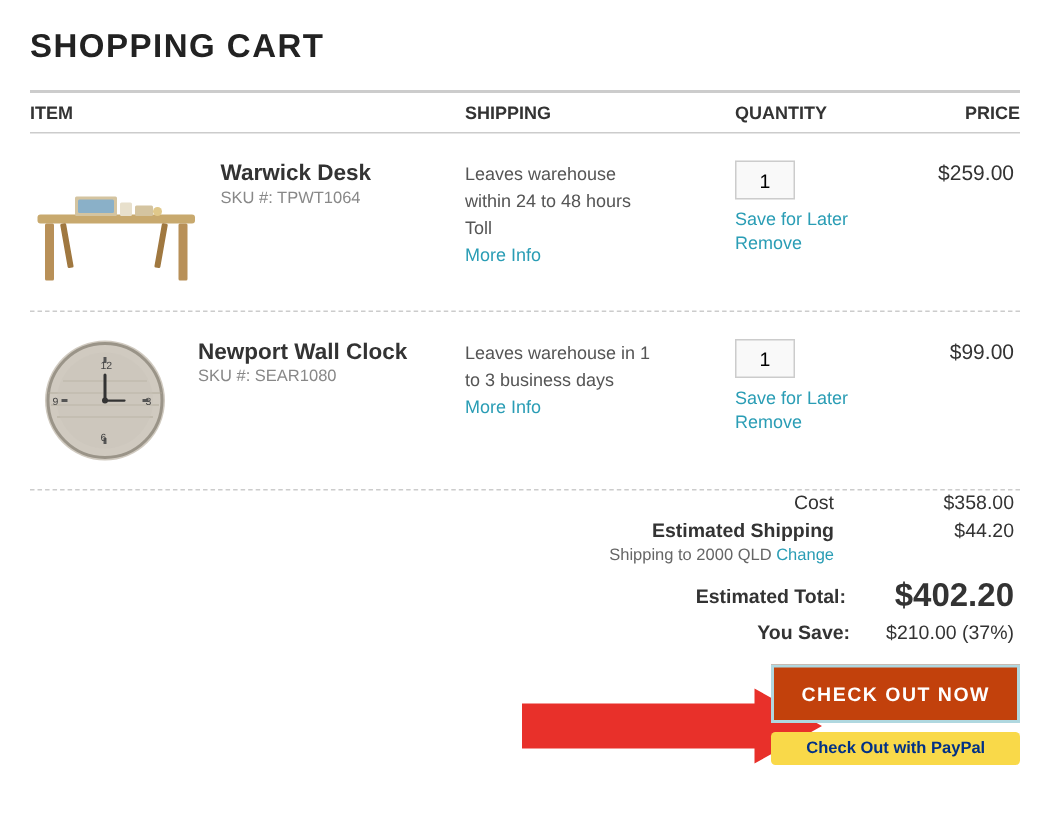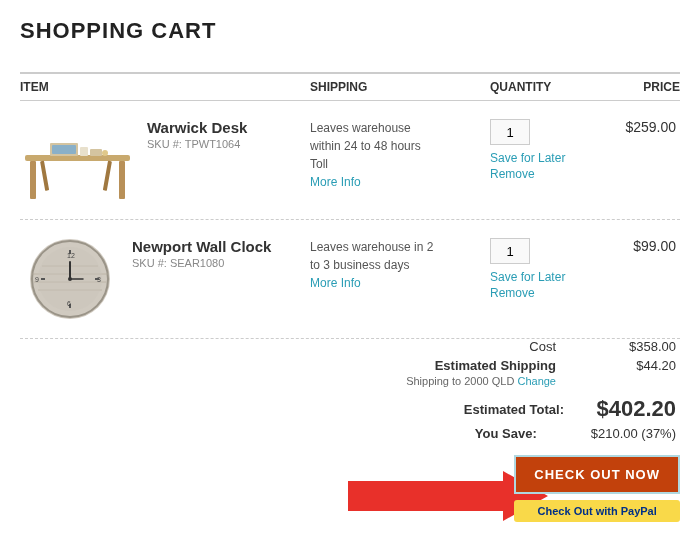--- a/index.html
+++ b/index.html
@@ -14,21 +14,21 @@
     }
     .page-container {
       padding: 18px 20px 20px 20px;
     }
     h1.cart-title {
       font-size: 22px;
       font-weight: 900;
       letter-spacing: 1px;
       text-transform: uppercase;
       color: #222;
-      margin-bottom: 28px;
+      margin-bottom: 16px;
     }
     .cart-header {
       display: grid;
       grid-template-columns: 290px 180px 120px 1fr;
       border-top: 2px solid #ccc;
       border-bottom: 1px solid #ccc;
       padding: 6px 0;
       font-weight: bold;
       font-size: 12px;
       text-transform: uppercase;
@@ -147,21 +147,21 @@
     .estimated-total-value {
       font-size: 22px;
       font-weight: bold;
       color: #333;
       min-width: 80px;
       text-align: right;
     }
     .you-save-row {
       display: flex;
       justify-content: flex-end;
-      gap: 54px;
+      gap: 24px;
       align-items: center;
       width: 340px;
     }
     .you-save-label {
       font-size: 13px;
       font-weight: bold;
       color: #333;
     }
     .you-save-value {
       font-size: 13px;
@@ -281,21 +281,21 @@
         <line x1="50" y1="45" x2="50" y2="28" stroke="#333" stroke-width="2" stroke-linecap="round"></line>
         <line x1="50" y1="45" x2="63" y2="45" stroke="#333" stroke-width="1.5" stroke-linecap="round"></line>
         <circle cx="50" cy="45" r="2" fill="#333"></circle>
       </svg>
       <div class="item-details">
         <span class="item-name">Newport Wall Clock</span>
         <span class="item-sku">SKU #: SEAR1080</span>
       </div>
     </div>
     <div class="shipping-cell">
-      <span>Leaves warehouse in 2</span>
+      <span>Leaves warehouse in 1</span>
       <br><span>to 3 business days</span>
       <br><a href="#" class="more-info-link">More Info</a>
     </div>
     <div class="quantity-cell">
       <input type="text" class="qty-input" value="1" style="">
       <div class="qty-links">
         <a href="#" class="qty-link">Save for Later</a>
         <a href="#" class="qty-link">Remove</a>
       </div>
     </div>

